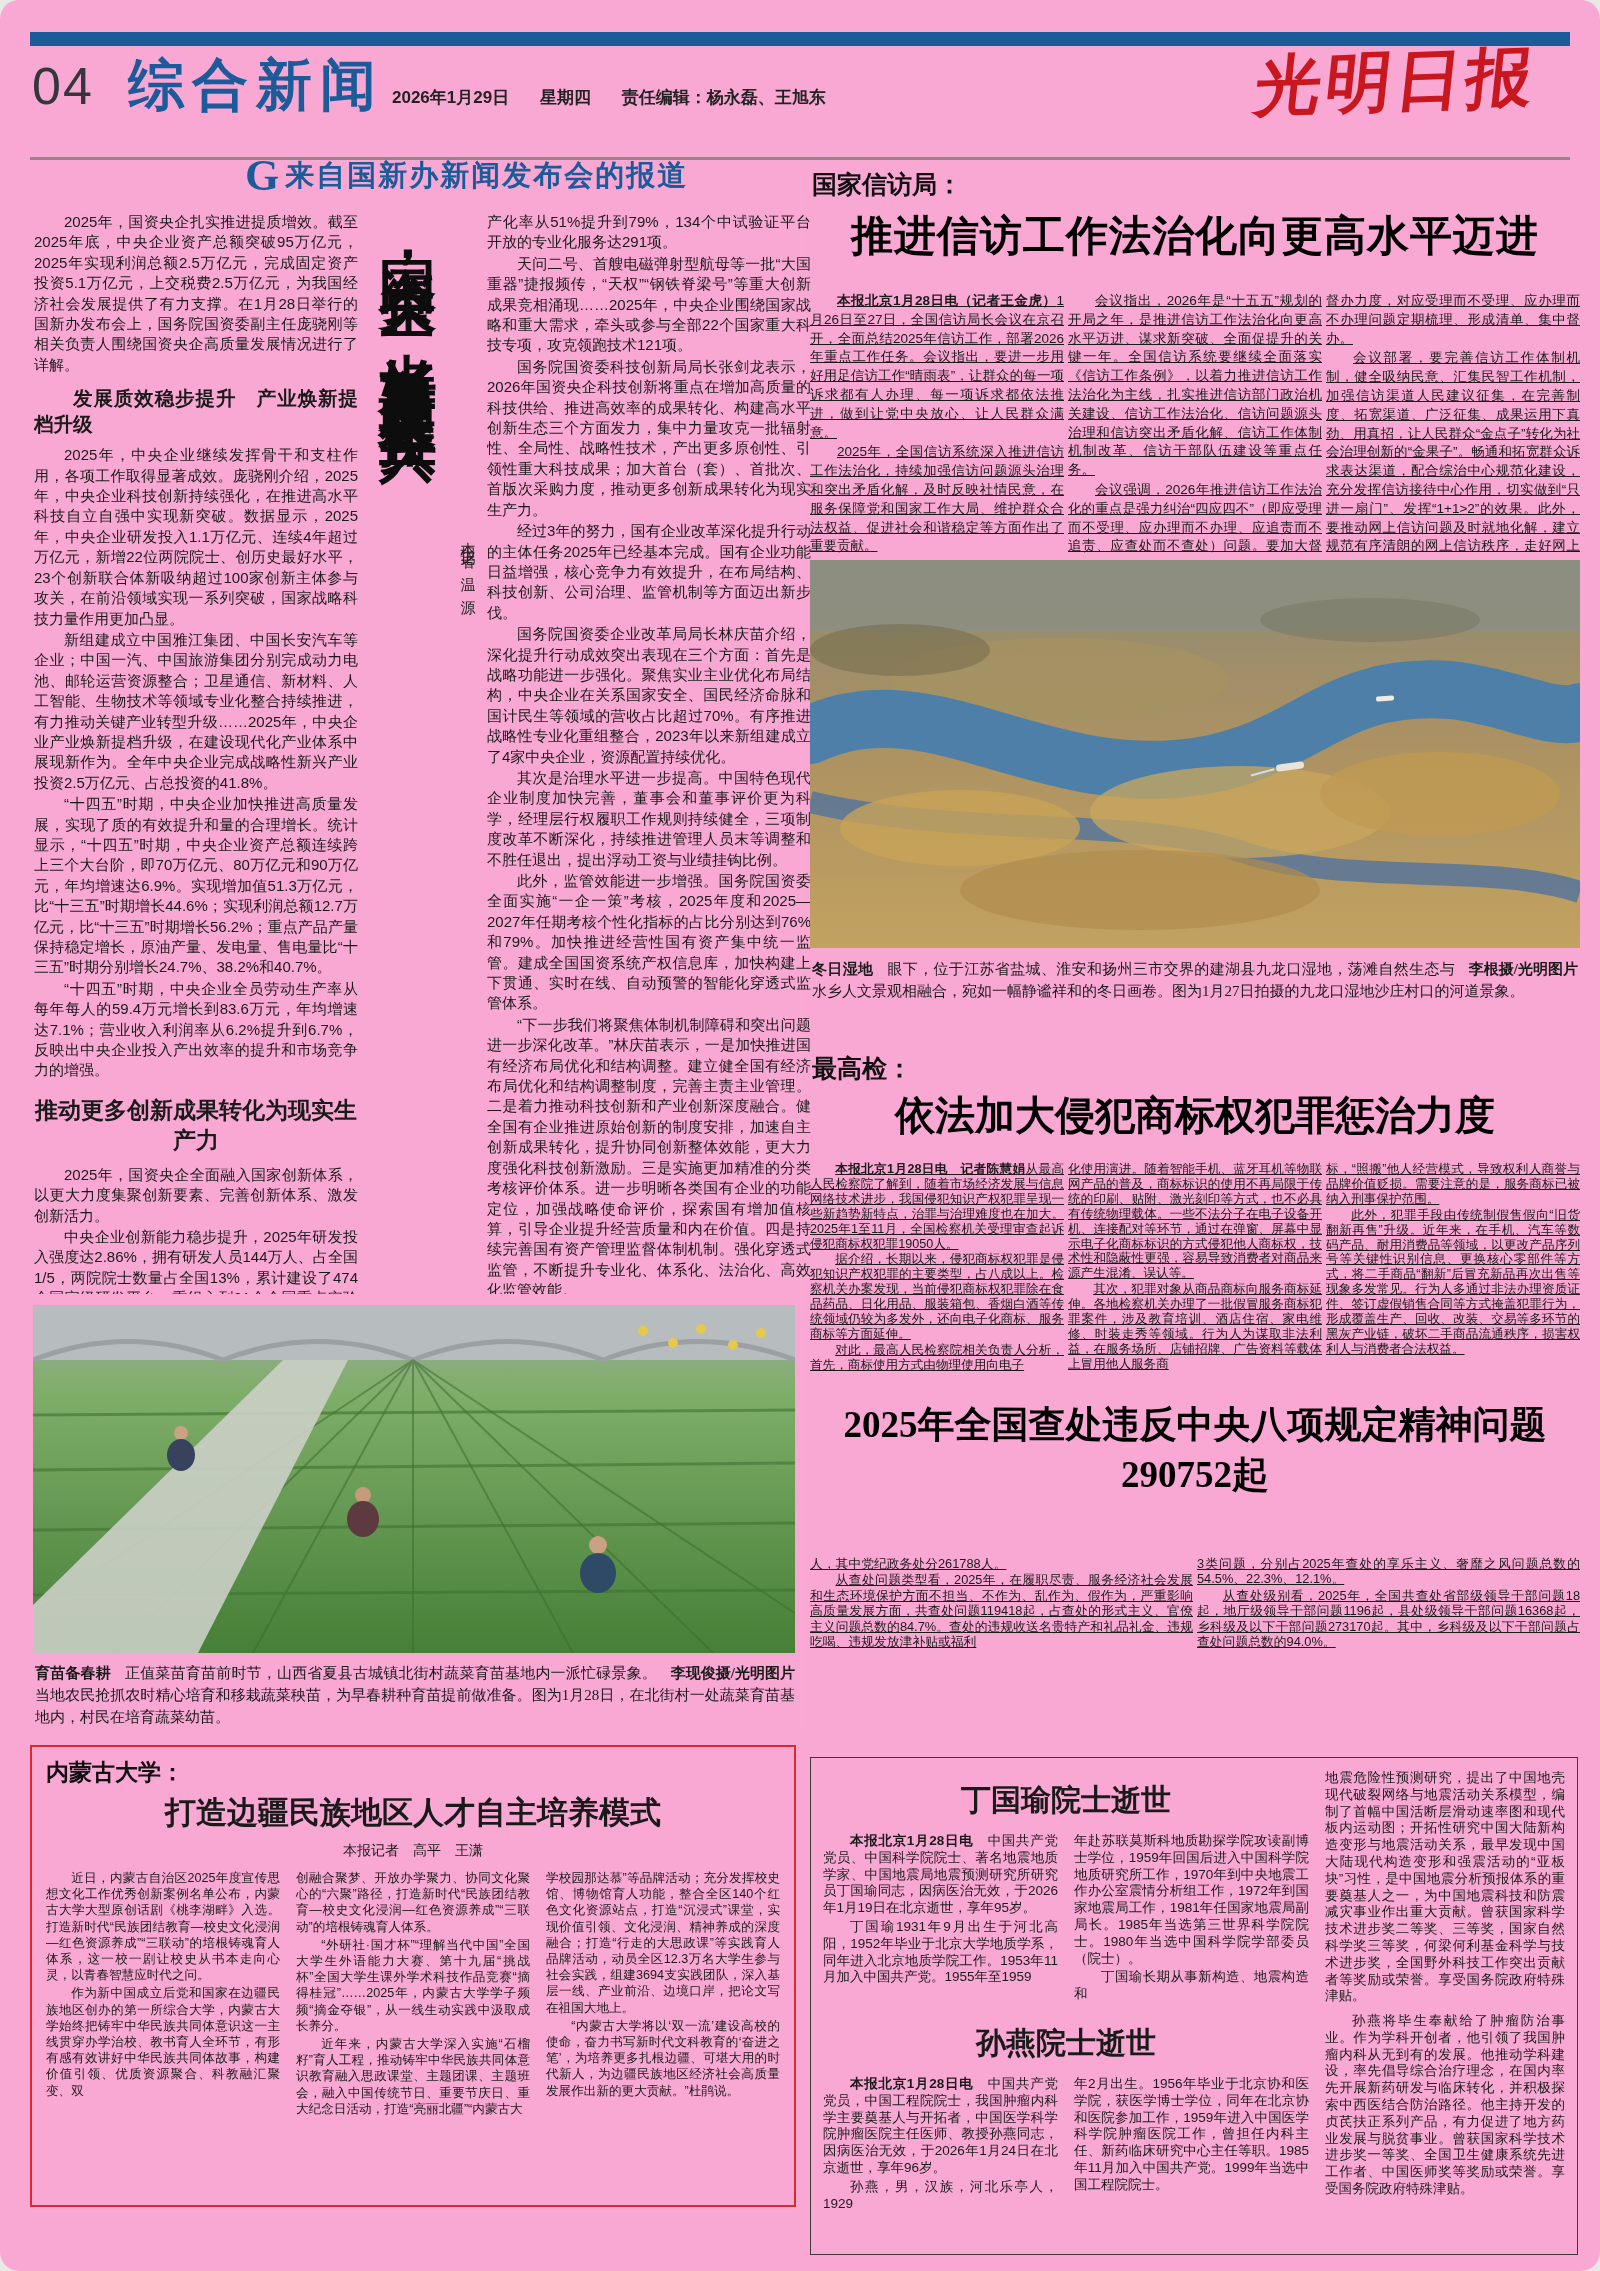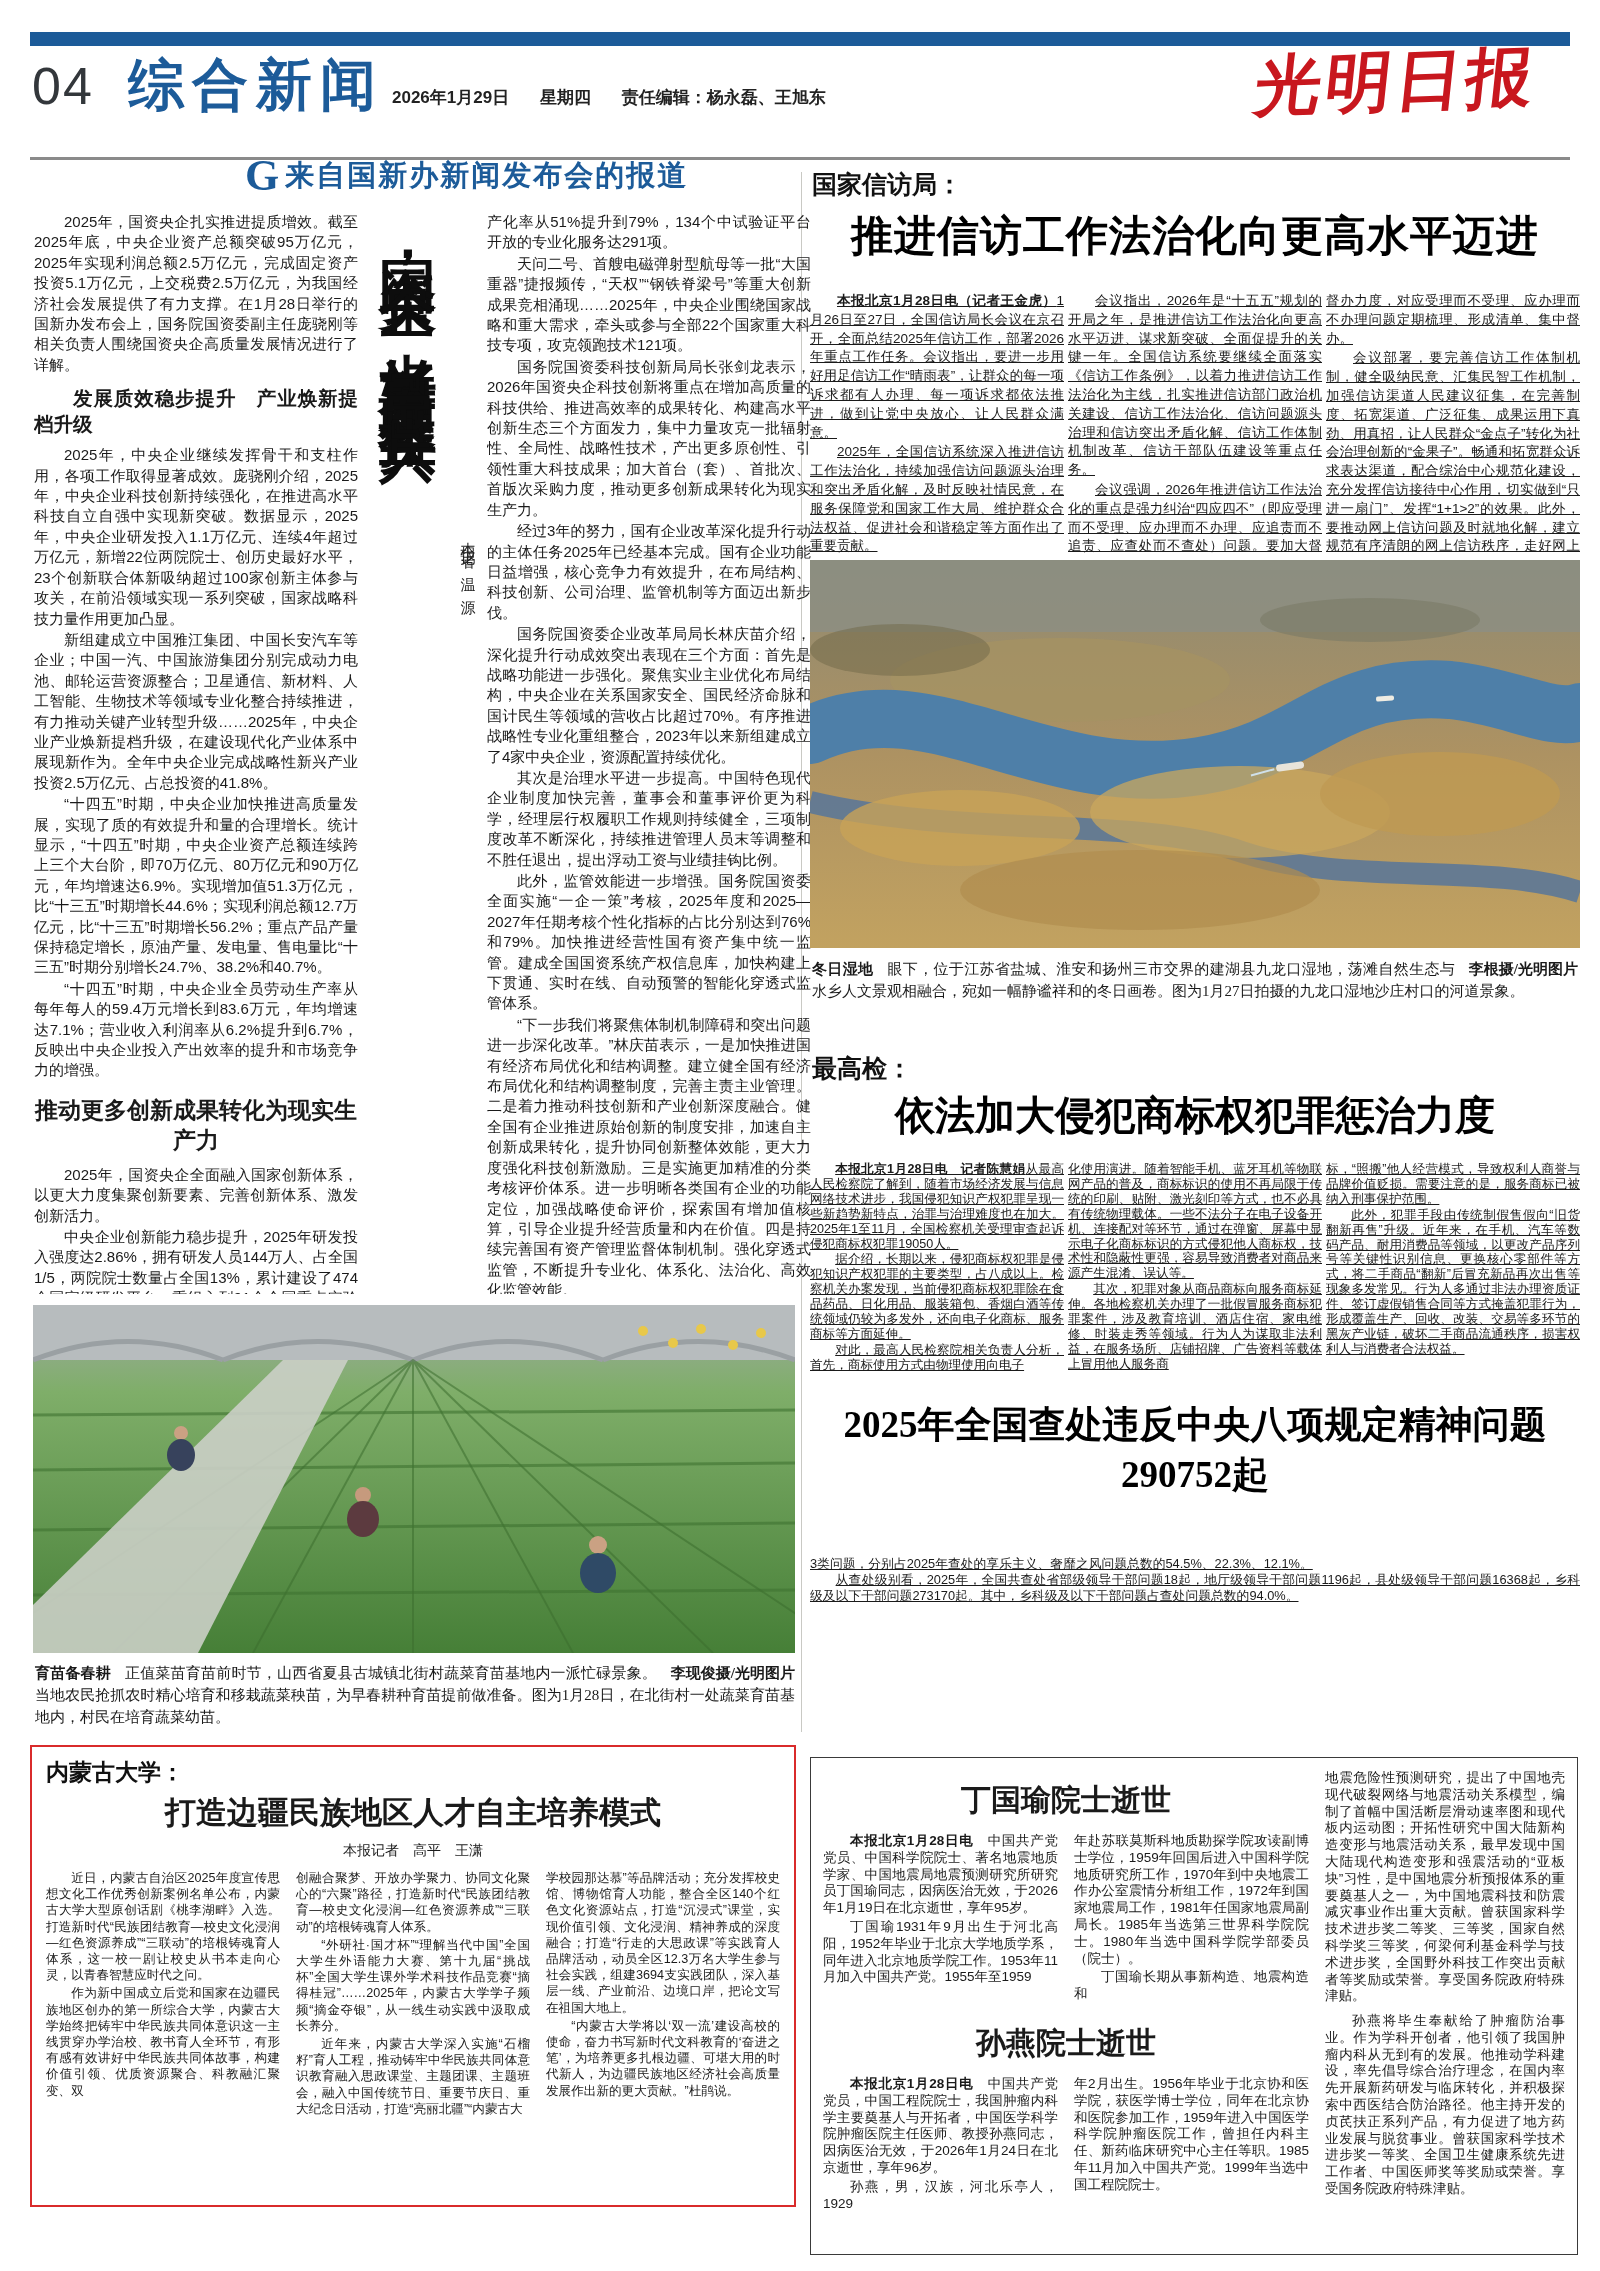--- a/index.html
+++ b/index.html
@@ -1,17 +1,17 @@
 <!DOCTYPE html>
 <html><head>
 <meta charset="utf-8">
 <style>
   html,body{margin:0;padding:0;background:#e8e8e4;}
-  #paper{position:relative;width:1600px;height:2271px;background:#ffffff;margin:0 auto;
-         font-family:"Liberation Sans","DejaVu Sans",sans-serif;color:#1a1a1a;overflow:hidden;}
+  #paper{position:relative;width:1600px;height:2271px;background:#f9a8d4;margin:0 auto;
+         font-family:"Liberation Sans","DejaVu Sans",sans-serif;color:#1a1a1a;overflow:hidden;border-radius:19px;}
   .abs{position:absolute;}
   
   .topbar{left:30px;top:32px;width:1540px;height:14px;background:#1c5b99;}
   .pagenum{left:32px;top:56px;font-size:52px;color:#33373b;letter-spacing:2px;}
   .secttitle{left:128px;top:48px;font-size:56px;font-weight:900;color:#1c5b99;letter-spacing:8px;}
   .dateline{left:392px;top:86px;font-size:17px;font-weight:bold;color:#222;}
   .dateline span{margin-right:26px;}
   .masthead{left:1256px;top:36px;width:330px;font-size:66px;color:#c8171e;
             font-family:"Liberation Serif","DejaVu Serif",serif;font-weight:bold;
             transform:skewX(-8deg) rotate(-2deg);letter-spacing:4px;}
@@ -194,20 +194,24 @@
       </div>
     <div class="col cont">
         <p class="para">标，“照搬”他人经营模式，导致权利人商誉与品牌价值贬损。需要注意的是，服务商标已被纳入刑事保护范围。</p>
         <p class="para">此外，犯罪手段由传统制假售假向“旧货翻新再售”升级。近年来，在手机、汽车等数码产品、耐用消费品等领域，以更改产品序列号等关键性识别信息、更换核心零部件等方式，将二手商品“翻新”后冒充新品再次出售等现象多发常见。行为人多通过非法办理资质证件、签订虚假销售合同等方式掩盖犯罪行为，形成覆盖生产、回收、改装、交易等多环节的黑灰产业链，破坏二手商品流通秩序，损害权利人与消费者合法权益。</p>
       </div>
   </div>
 
   <div class="abs bighead" style="left:810px;top:1400px;width:770px;font-size:37px;">2025年全国查处违反中央八项规定精神问题290752起</div>
   <div class="abs threecol newsbody colblock" style="left:810px;top:1556px;width:770px;height:192px;line-height:15.4px;font-size:12.8px;">
     <div class="col cont">
+        <p class="para">人，其中党纪政务处分261788人。</p>
+        <p class="para">从查处问题类型看，2025年，在履职尽责、服务经济社会发展和生态环境保护方面不担当、不作为、乱作为、假作为，严重影响高质量发展方面，共查处问题119418起，占查处的形式主义、官僚主义问题总数的84.7%。查处的违规收送名贵特产和礼品礼金、违规吃喝、违规发放津补贴或福利</p>
+      </div>
+    <div class="col cont">
         <p class="para">3类问题，分别占2025年查处的享乐主义、奢靡之风问题总数的54.5%、22.3%、12.1%。</p>
         <p class="para">从查处级别看，2025年，全国共查处省部级领导干部问题18起，地厅级领导干部问题1196起，县处级领导干部问题16368起，乡科级及以下干部问题273170起。其中，乡科级及以下干部问题占查处问题总数的94.0%。</p>
       </div>
   </div>
 
   <div class="abs photo" style="left:33px;top:1305px;width:762px;height:348px;">
     <svg width="762" height="348" viewBox="0 0 762 348">
       <defs>
         <linearGradient id="green" x1="0" y1="0" x2="0" y2="1">
           <stop offset="0" stop-color="#9faaa4"></stop>

